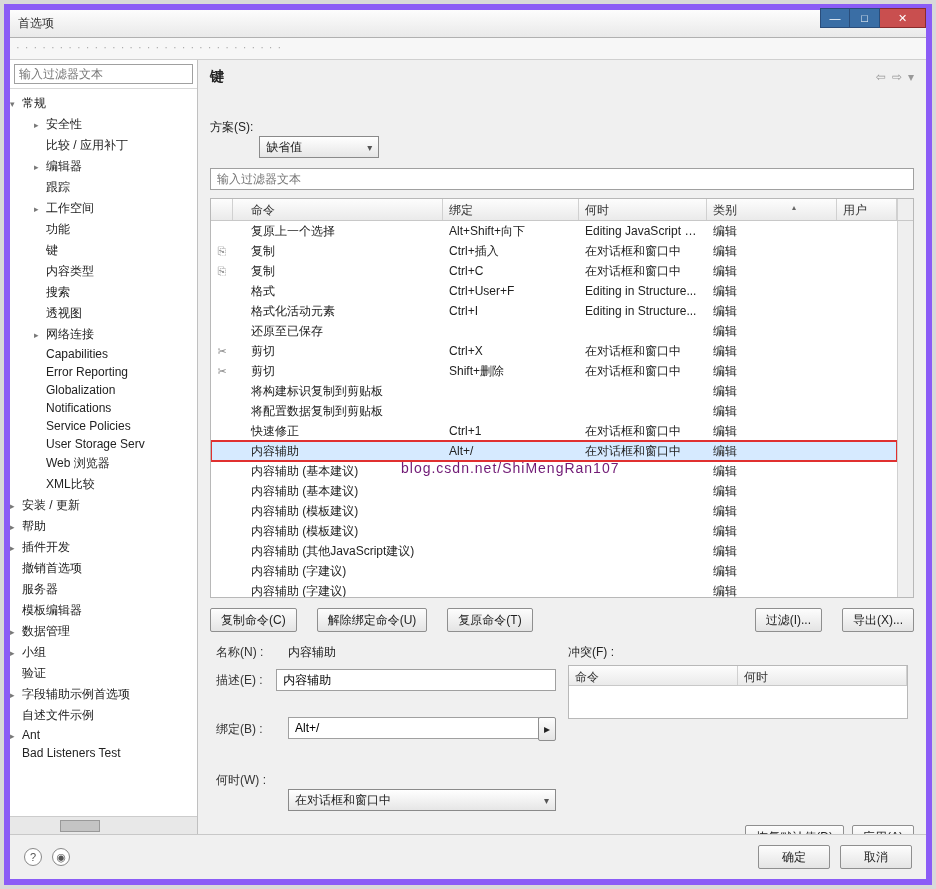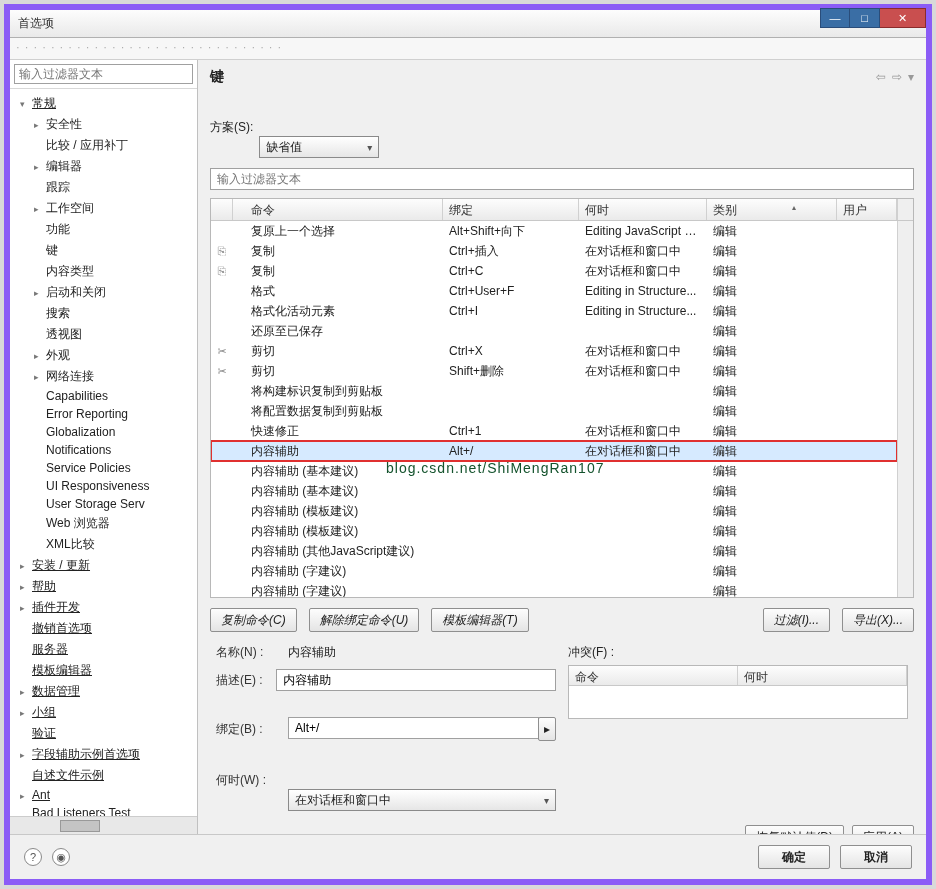--- a/index.html
+++ b/index.html
@@ -12,21 +12,21 @@
 .wmin { background:#3a6ea5; border:1px solid #2a4d7a;}
 .wmax { background:#3a6ea5; border:1px solid #2a4d7a; border-left:none;}
 .wclose { background:#c94f4f; width:46px; border:1px solid #8a2b2b; border-left:none;}
 .menubar { height:22px; background:#f7f7f7; border-bottom:1px solid #d0d0d0; color:#aaa; font-size:11px; padding:3px 6px; letter-spacing:1px;}
 .content { flex:1; display:flex; overflow:hidden;}
 .sidebar { width:188px; border-right:1px solid #c0c0c0; background:#fff; display:flex; flex-direction:column;}
 .filterbox { padding:4px; border-bottom:1px solid #d8d8d8;}
 .filterbox input { width:100%; height:20px; font-size:12px; padding:2px 4px; border:1px solid #a0a0a0;}
 .tree { flex:1; overflow:auto; padding:4px 0;}
 .tree-item { padding:2px 4px 2px 6px; white-space:nowrap; cursor:default; color:#222;}
-.tree-item.lv0 { padding-left:10px;text-decoration:underline;}
+.tree-item.lv0 { padding-left:0;}
 .tree-item.lv1 { padding-left:24px;}
 .tw { display:inline-block; width:10px; color:#777; font-size:9px; margin-right:2px;}
 .hscroll { height:18px; background:#e8e8e8; border-top:1px solid #ccc; display:flex; align-items:center;}
 .hscroll .thumb { width:40px; height:12px; background:#c4c4c4; border:1px solid #999; margin-left:50px;}
 .main { flex:1; display:flex; flex-direction:column; background:#f0f0f0;}
 .mainhdr { display:flex; align-items:center; padding:8px 12px 4px 12px;}
 .mainhdr h2 { margin:0; font-size:14px; font-weight:bold; color:#222;}
 .navicons { margin-left:auto; display:flex; gap:6px; color:#999;}
 .field-row { display:flex; align-items:center; padding:6px 12px; gap:6px;}
 .combo { height:22px; border:1px solid #8a8a8a; background:linear-gradient(#fff,#e6e6e6); padding:2px 6px; display:flex; align-items:center; min-width:120px; position:relative;margin-top:40px;}
@@ -42,38 +42,38 @@
 .tr.sel { background:#d6eaff;}
 .tr.hl { outline:2px solid #e03030; outline-offset:-1px;}
 .td { padding:1px 6px; overflow:hidden; text-overflow:ellipsis; white-space:nowrap;}
 .c-icon { width:22px; text-align:center; color:#888; font-size:11px;}
 .c-cmd { width:210px; padding-left:18px;}
 .c-bind { width:136px;}
 .c-when { width:128px;}
 .c-cat { width:130px;}
 .c-user { width:60px;}
 .vscroll { width:16px; background:#efefef; border-left:1px solid #d0d0d0;}
-.btnrow { display:flex; gap:12px; padding:4px 12px;font-style:italic;}
+.btnrow { display:flex; gap:20px; padding:4px 12px;}
 .btn { height:24px; padding:0 10px; background:linear-gradient(#fdfdfd,#e4e4e4); border:1px solid #8f8f8f; border-radius:2px; font-size:12px; cursor:default; display:inline-flex; align-items:center;}
 .spacer { flex:1;}
 .form { display:flex; gap:12px; padding:8px 18px;}
 .form-left { flex:1; display:flex; flex-direction:column; gap:8px;}
 .form-right { flex:1; display:flex; flex-direction:column; gap:4px;}
 .frow { display:flex; align-items:center; gap:8px;}
 .frow label { width:64px; text-align:left; color:#333;}
 .frow .val { flex:1;}
 .txtin { width:100%; height:22px; border:1px solid #a0a0a0; padding:2px 6px; font-size:12px; background:#fff;}
 .minitable { border:1px solid #b8b8b8; background:#fff; height:54px;}
 .minitable .thead { height:20px;}
 .footer-r { display:flex; justify-content:flex-end; gap:8px; padding:6px 12px; border-top:0;}
 .dlgfooter { border-top:1px solid #c8c8c8; padding:10px 14px; display:flex; align-items:center; gap:10px;}
 .hcircle { width:18px; height:18px; border:1px solid #888; border-radius:50%; display:inline-flex; align-items:center; justify-content:center; font-size:11px; color:#555; background:#fff;}
 .dlgfooter .spacer { flex:1;}
-.btn.primary { min-width:72px; justify-content:center;font-weight:bold;}
-.watermark { position:absolute; top:450px; left:376px; color:#14532d; font-size:14px; pointer-events:none; letter-spacing:1px;}
+.btn.primary { min-width:72px; justify-content:center;}
+.watermark { position:absolute; top:450px; left:391px; color:#701a75; font-size:14px; pointer-events:none; letter-spacing:1px;}
 </style>
 </head>
 <body>
 
 <div class="window">
   <div class="titlebar">
     <span class="title">首选项</span>
     <div class="winbtns">
       <div class="wbtn wmin">—</div>
       <div class="wbtn wmax">□</div>
@@ -90,31 +90,28 @@
       <div class="tree" id="tree">
           <div class="tree-item lv0"><span class="tw">▾</span>常规</div>
           <div class="tree-item lv1"><span class="tw">▸</span>安全性</div>
           <div class="tree-item lv1"><span class="tw"></span>比较 / 应用补丁</div>
           <div class="tree-item lv1"><span class="tw">▸</span>编辑器</div>
           <div class="tree-item lv1"><span class="tw"></span>跟踪</div>
           <div class="tree-item lv1"><span class="tw">▸</span>工作空间</div>
           <div class="tree-item lv1"><span class="tw"></span>功能</div>
           <div class="tree-item lv1"><span class="tw"></span>键</div>
           <div class="tree-item lv1"><span class="tw"></span>内容类型</div>
-          <div class="tree-item lv1"><span class="tw">▸</span>启动和关闭</div>
           <div class="tree-item lv1"><span class="tw"></span>搜索</div>
           <div class="tree-item lv1"><span class="tw"></span>透视图</div>
-          <div class="tree-item lv1"><span class="tw">▸</span>外观</div>
           <div class="tree-item lv1"><span class="tw">▸</span>网络连接</div>
           <div class="tree-item lv1"><span class="tw"></span>Capabilities</div>
           <div class="tree-item lv1"><span class="tw"></span>Error Reporting</div>
           <div class="tree-item lv1"><span class="tw"></span>Globalization</div>
           <div class="tree-item lv1"><span class="tw"></span>Notifications</div>
           <div class="tree-item lv1"><span class="tw"></span>Service Policies</div>
-          <div class="tree-item lv1"><span class="tw"></span>UI Responsiveness</div>
           <div class="tree-item lv1"><span class="tw"></span>User Storage Serv</div>
           <div class="tree-item lv1"><span class="tw"></span>Web 浏览器</div>
           <div class="tree-item lv1"><span class="tw"></span>XML比较</div>
           <div class="tree-item lv0"><span class="tw">▸</span>安装 / 更新</div>
           <div class="tree-item lv0"><span class="tw">▸</span>帮助</div>
           <div class="tree-item lv0"><span class="tw">▸</span>插件开发</div>
           <div class="tree-item lv0"><span class="tw"></span>撤销首选项</div>
           <div class="tree-item lv0"><span class="tw"></span>服务器</div>
           <div class="tree-item lv0"><span class="tw"></span>模板编辑器</div>
           <div class="tree-item lv0"><span class="tw">▸</span>数据管理</div>
@@ -316,21 +313,21 @@
                 <div class="td c-user"></div>
               </div>
             </div>
           <div class="vscroll"></div>
         </div>
       </div>
 
       <div class="btnrow">
         <div class="btn">复制命令(C)</div>
         <div class="btn">解除绑定命令(U)</div>
-        <div class="btn">模板编辑器(T)</div>
+        <div class="btn">复原命令(T)</div>
         <div class="spacer"></div>
         <div class="btn">过滤(I)...</div>
         <div class="btn">导出(X)...</div>
       </div>
 
       <div class="form">
         <div class="form-left">
           <div class="frow">
             <label>名称(N) :</label>
             <span class="val">内容辅助</span>

